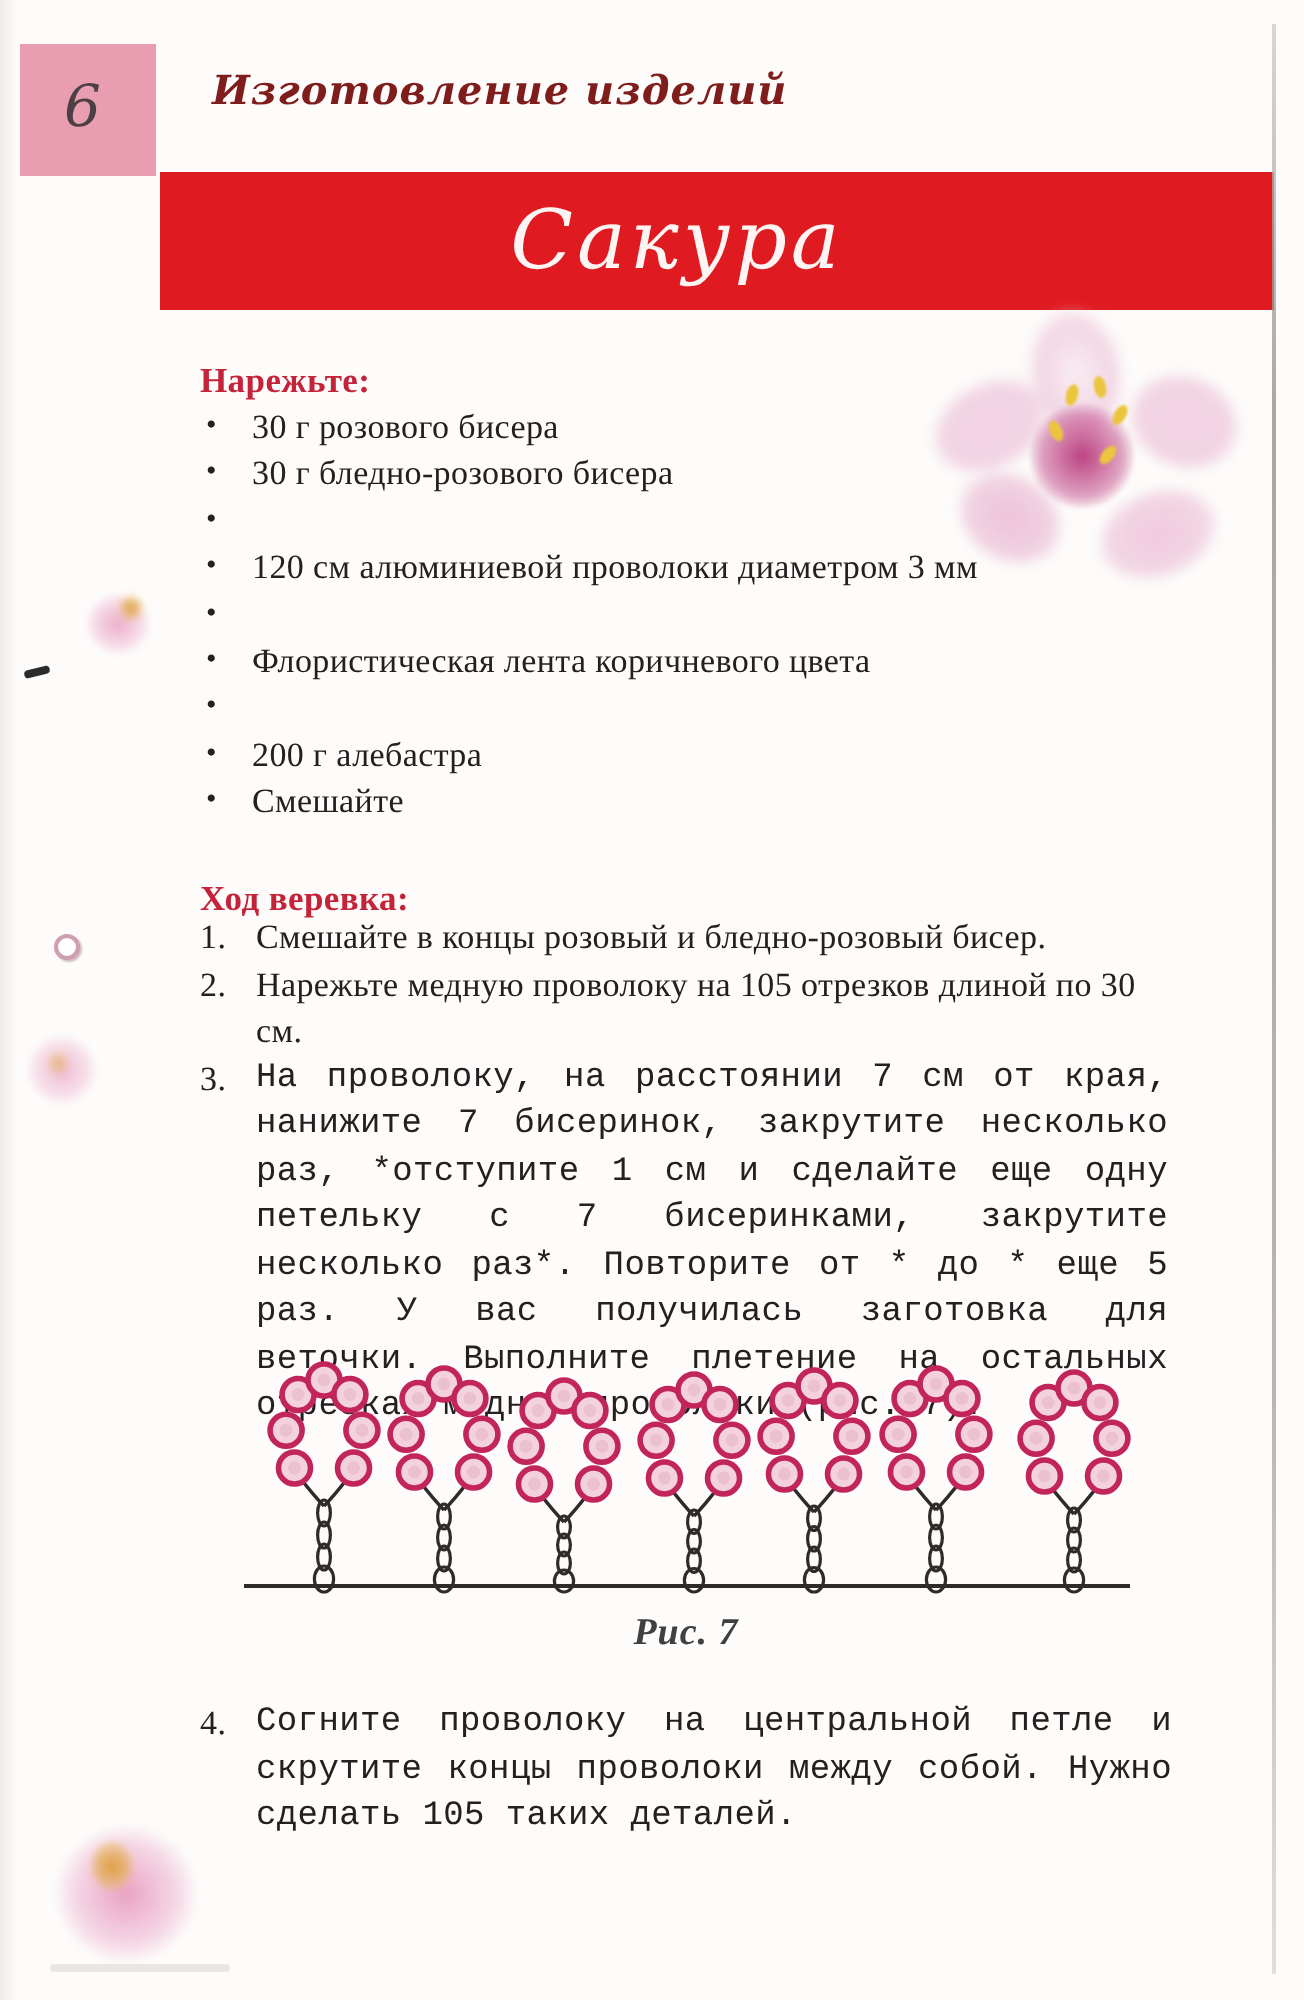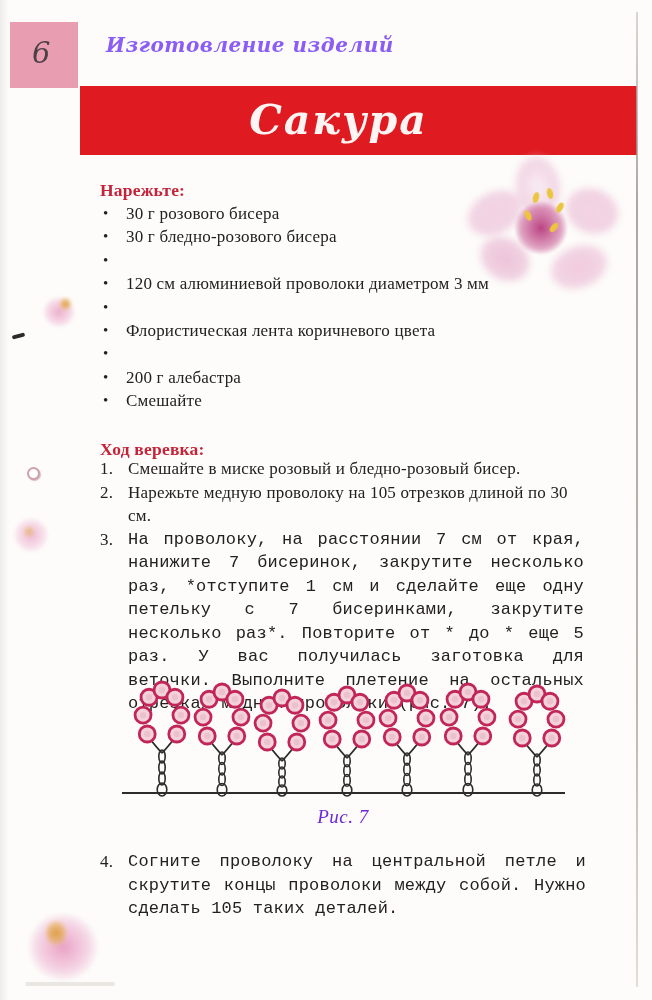--- a/index.html
+++ b/index.html
@@ -24,29 +24,29 @@
     background:#e99db1;
   }
   .page-num {
     position:absolute; left:22px; top:14px;
     font-family:"DejaVu Serif", serif; font-style:italic;
     font-size:29px; color:#4b4045;
   }
   .running-head {
     position:absolute; left:106px; top:33px;
     font-family:"DejaVu Serif", serif; font-style:italic; font-weight:600;
-    font-size:20px; letter-spacing:.5px; color:#8b5cf6;
+    font-size:20px; letter-spacing:.5px; color:#7f1d1d;
   }
   .banner {
     position:absolute; left:80px; top:86px; width:557px; height:69px;
     background:#df1a20;
   }
   .banner-title {
     position:absolute; left:0; right:40px; top:10px; text-align:center;
-    font-family:"DejaVu Serif", serif; font-style:italic; font-weight:700;
+    font-family:"DejaVu Serif", serif; font-style:italic; font-weight:400;
     font-size:41px; letter-spacing:2px; color:#fdf5f3;
   }
   
   .sec-heading {
     position:absolute; left:100px;
     font-size:17.5px; font-weight:bold; color:#c42339; letter-spacing:.2px;
   }
   
   .materials-list {
     position:absolute; left:100px; top:202px; width:475px; list-style:none;
@@ -66,21 +66,21 @@
   }
   .step .stext {
     flex:1; font-size:17px; line-height:23.5px; letter-spacing:.2px;
   }
   .step .stext.justify { text-align:justify;font-family:Liberation Mono, monospace; }
   .steps-after { position:absolute; left:100px; top:850px; width:486px; }
   
   .figure { position:absolute; left:108px; top:676px; width:470px; }
   .figure-caption {
     position:absolute; left:108px; top:806px; width:470px; text-align:center;
-    font-weight:normal; font-style:italic; font-size:19px; color:#6d28d9;
+    font-weight:bold; font-style:italic; font-size:19px; color:#404040;
     letter-spacing:.5px;
   }
   
   .petal { position:absolute; border-radius:50%; filter:blur(3px); }
   .flower-large { position:absolute; left:455px; top:144px; width:180px; height:162px; }
   .fl-center {
     position:absolute; left:60px; top:58px; width:52px; height:52px; border-radius:50%;
     background:radial-gradient(circle, rgba(179,46,117,.9) 0%, rgba(199,88,146,.55) 55%, rgba(220,150,185,0) 75%);
     filter:blur(1px);
   }
@@ -170,21 +170,21 @@
     <li><span class="blt">•</span><span>Флористическая лента коричневого цвета</span></li>
     <li><span class="blt">•</span></li>
     <li><span class="blt">•</span><span>200 г алебастра</span></li>
     <li><span class="blt">•</span><span>Смешайте</span></li>
   </ul>
 
   <div class="sec-heading" style="top:439px;">Ход веревка:</div>
   <div class="steps">
     <div class="step">
       <span class="num">1.</span>
-      <div class="stext">Смешайте в миске розовый и бледно-розовый бисер.</div>
+      <div class="stext">Смешайте в концы розовый и бледно-розовый бисер.</div>
     </div>
     <div class="step">
       <span class="num">2.</span>
       <div class="stext">Нарежьте медную проволоку на 105 отрезков длиной по 30 см.</div>
     </div>
     <div class="step">
       <span class="num">3.</span>
       <div class="stext justify">На проволоку, на расстоянии 7 см от края, нанижите 7 бисеринок, закрутите несколько раз, *отступите 1 см и сделайте еще одну петельку с 7 бисеринками, закрутите несколько раз*. Повторите от * до * еще 5 раз. У вас получилась заготовка для веточки. Выполните плетение на остальных отрезках медной проволоки (рис. 7).</div>
     </div>
   </div>

